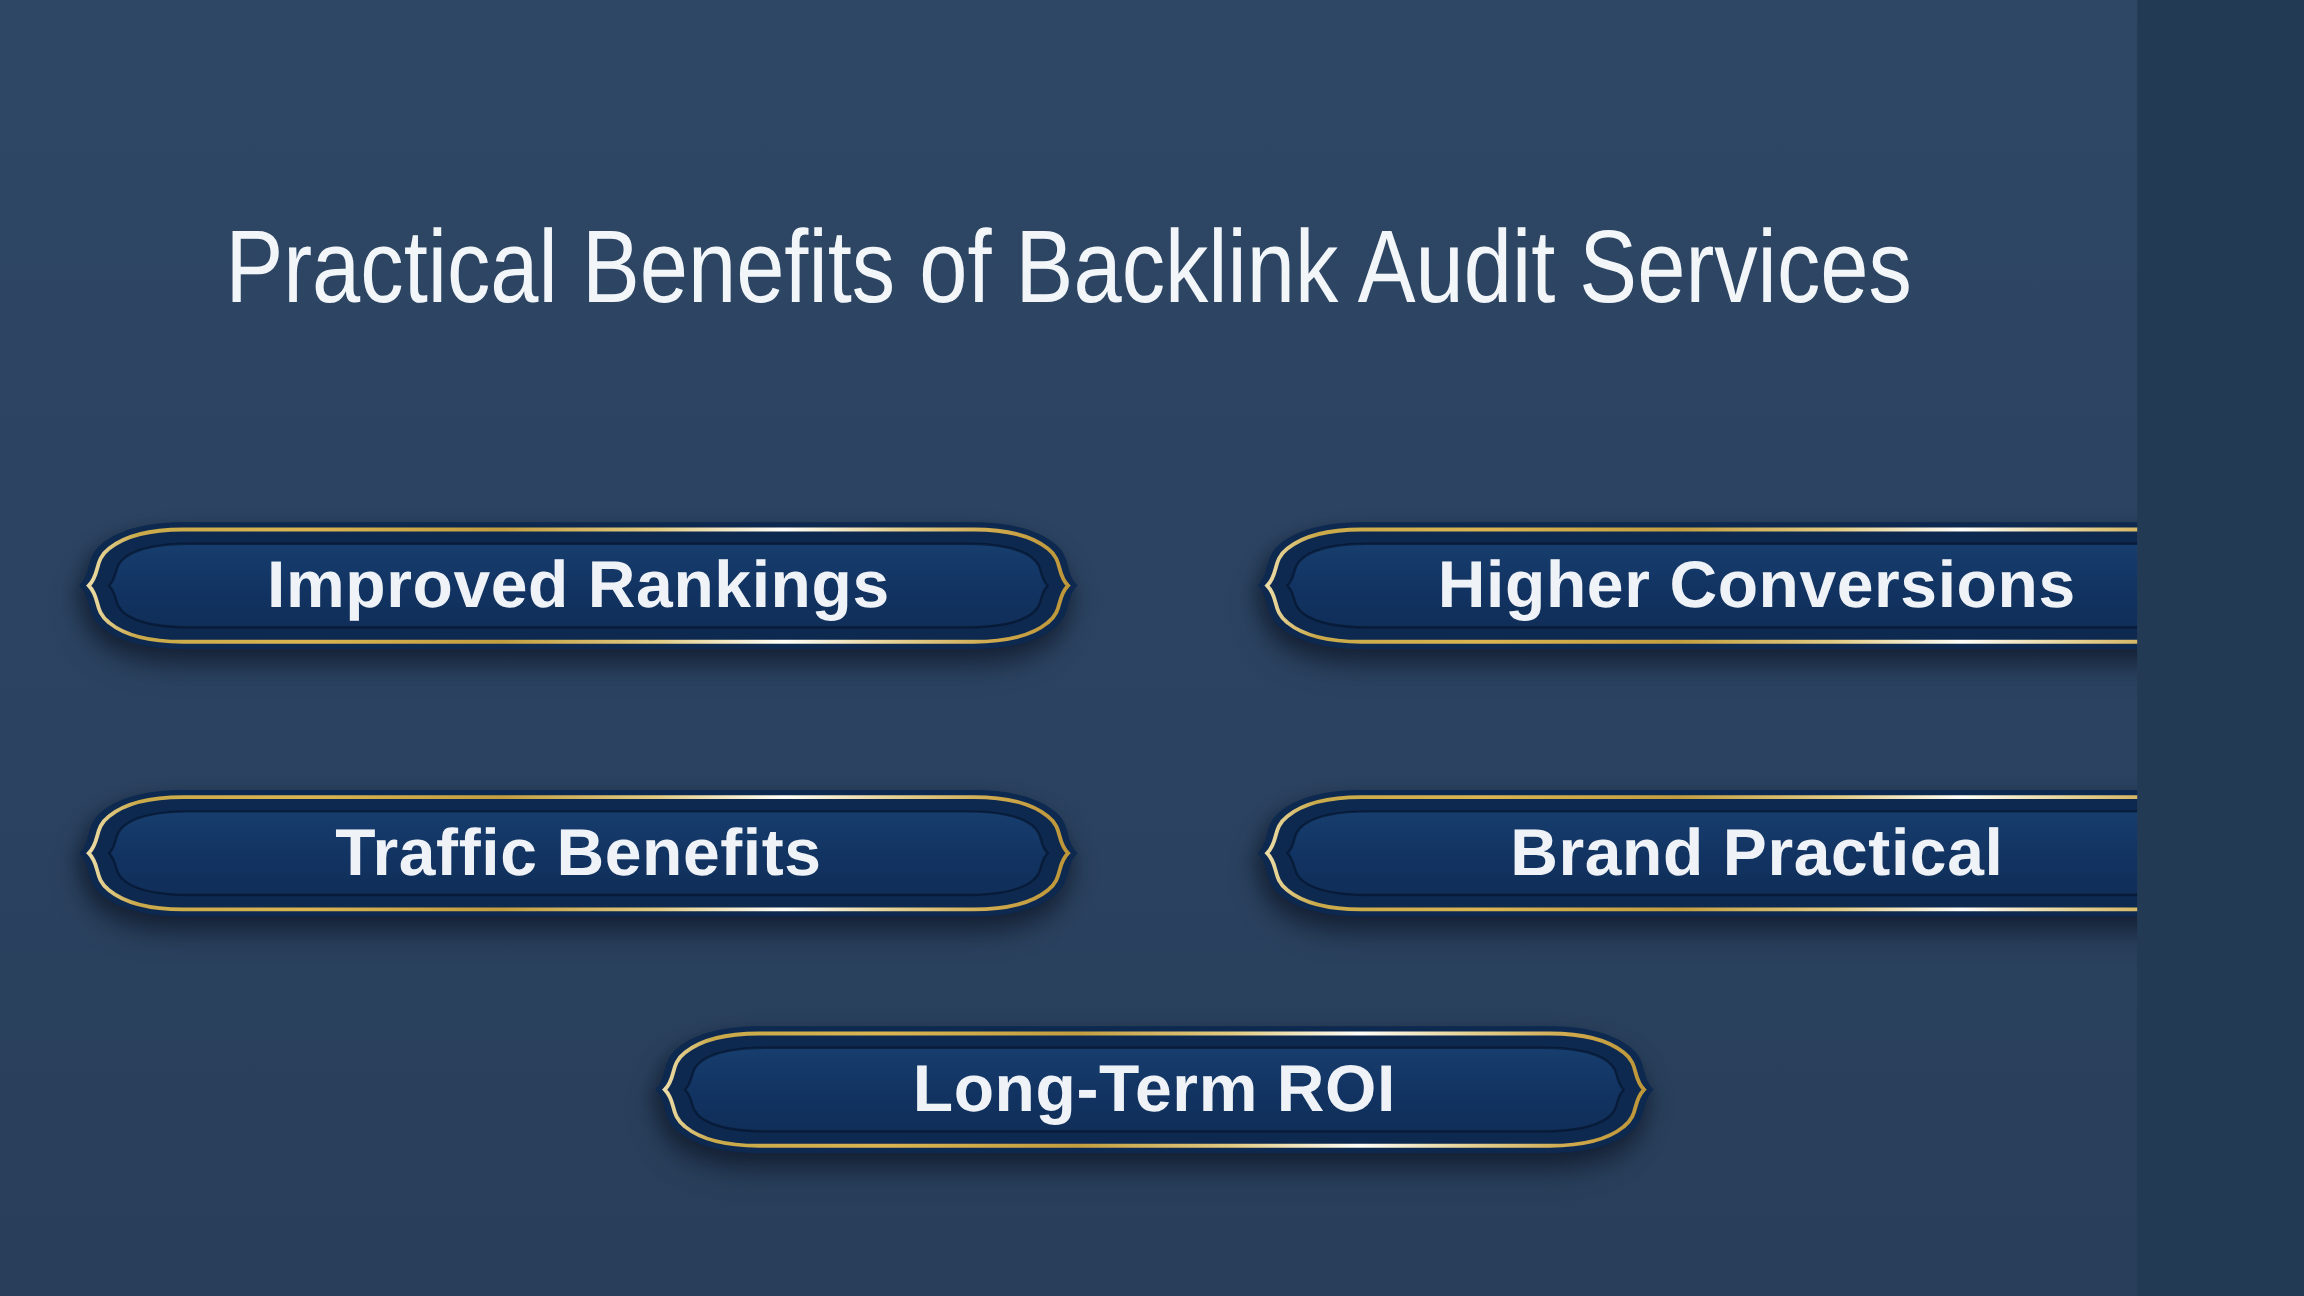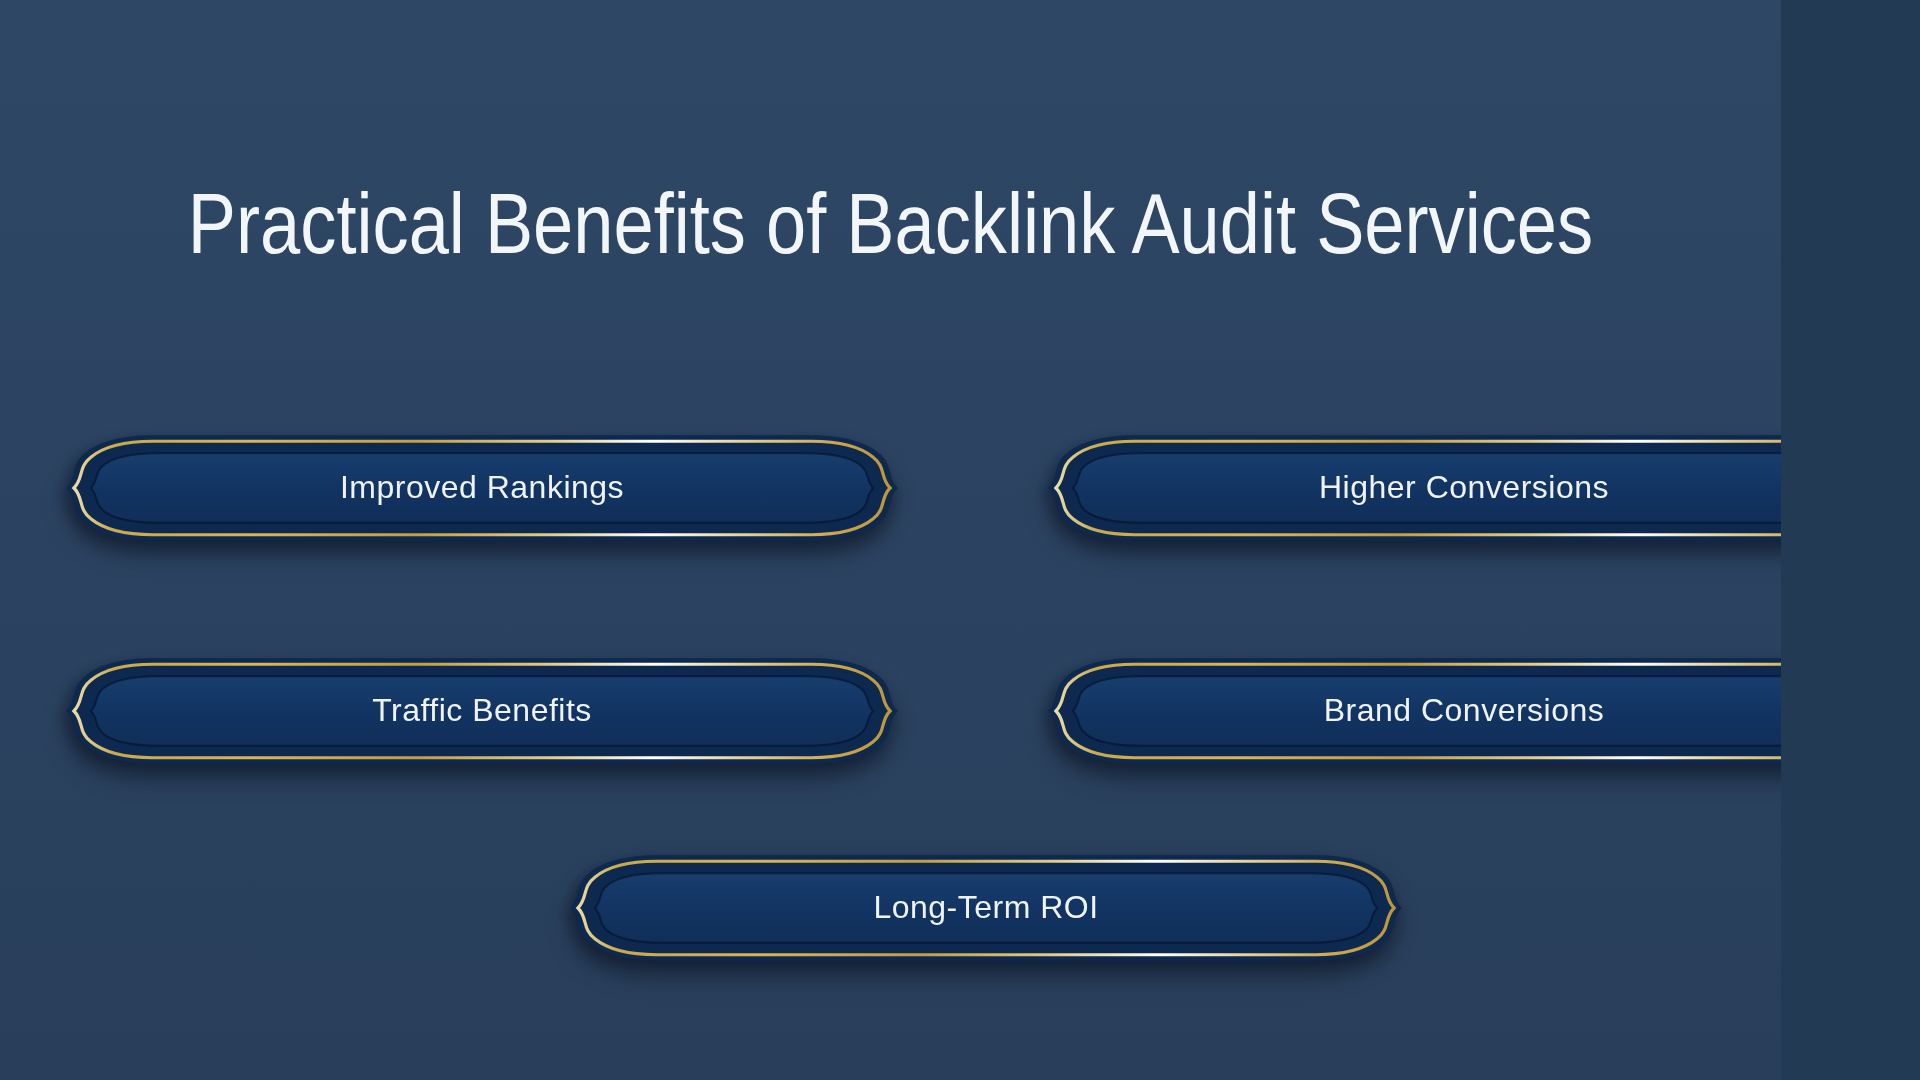--- a/index.html
+++ b/index.html
@@ -44,32 +44,32 @@
     filter: drop-shadow(0px 12px 10px rgba(8, 14, 26, 0.45))
             drop-shadow(-6px 5px 6px rgba(8, 14, 26, 0.30));
   }
   .banner .label {
     position: absolute;
     inset: 0;
     display: flex;
     align-items: center;
     justify-content: center;
     color: #eff3f7;
-    font-size: 32px;
-    font-weight: 400;
+    font-size: 55px;
+    font-weight: 700;
     letter-spacing: 0.5px;
     white-space: nowrap;
     padding-bottom: 2px;
   }
   
   .pos-1 { left: 64px;   top: 430px; }
   .pos-2 { left: 1046px; top: 430px; }
   .pos-3 { left: 64px;   top: 653px; }
   .pos-4 { left: 1046px; top: 653px; }
-  .pos-5 { left: 568px;  top: 850px; }
+  .pos-5 { left: 544px;  top: 850px; }
 </style>
 </head>
 <body>
 
 <div class="stage">
 
   <svg width="0" height="0" style="position:absolute" aria-hidden="true">
     <defs>
       <linearGradient id="gg" x1="0" y1="0" x2="1" y2="0">
         <stop offset="0" stop-color="#ecdca6"></stop>
@@ -118,21 +118,21 @@
     <svg viewBox="0 0 840 116">
         <use href="#banner-art"></use>
       </svg>
     <span class="label">Traffic Benefits</span>
   </div>
 
   <div class="banner pos-4">
     <svg viewBox="0 0 840 116">
         <use href="#banner-art"></use>
       </svg>
-    <span class="label">Brand Conversions</span>
+    <span class="label">Brand Practical</span>
   </div>
 
   <div class="banner pos-5">
     <svg viewBox="0 0 840 116">
         <use href="#banner-art"></use>
       </svg>
     <span class="label">Long-Term ROI</span>
   </div>
 
 </div>

